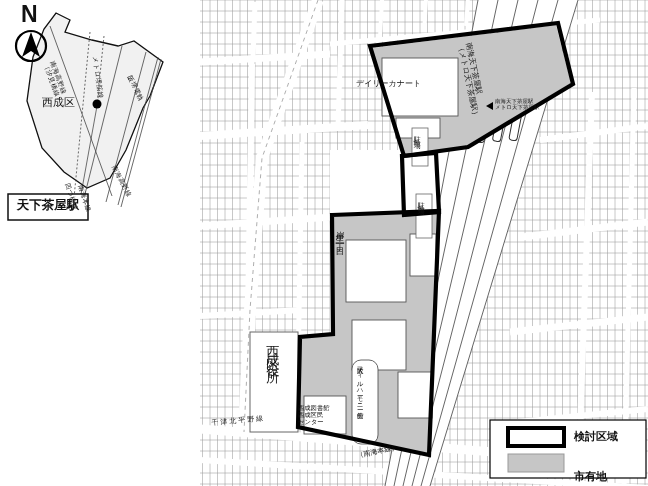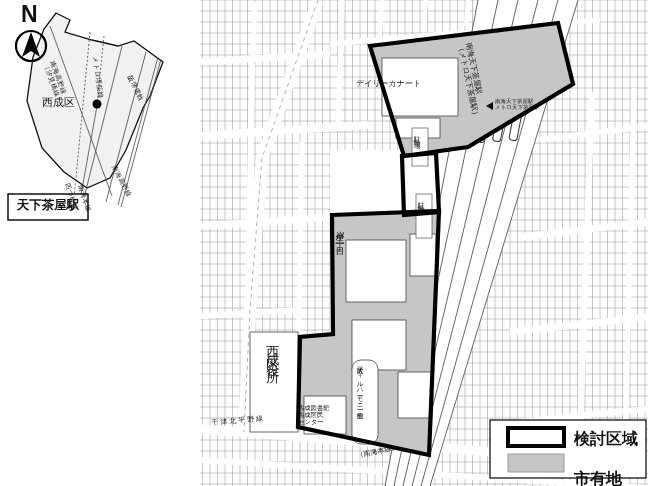--- a/index.html
+++ b/index.html
@@ -3,21 +3,21 @@
 <meta charset="utf-8">
 <style>
   html,body{margin:0;padding:0;background:#fff;}
   .screen{position:relative;width:648px;height:486px;background:#fff;overflow:hidden;
           font-family:"Liberation Sans","DejaVu Sans",sans-serif;color:#111;}
   .screen svg{position:absolute;left:0;top:0;}
   .lbl{position:absolute;white-space:nowrap;color:#111;line-height:1.1;}
   .v{writing-mode:vertical-rl;text-orientation:upright;}
   .rot{transform-origin:left top;}
   .rail-lbl{font-size:6.5px;letter-spacing:.5px;}
-  .legend-lbl{font-size:16px;font-weight:600;}
+  .legend-lbl{font-size:11px;font-weight:600;}
 </style>
 </head>
 <body>
 
 <div class="screen">
 
   <svg width="648" height="486" viewBox="0 0 648 486">
     <defs>
       <pattern id="parcels" width="15" height="11" patternUnits="userSpaceOnUse">
         <path d="M0 0H15M0 11H15M0 0V11M15 0V11M7.5 0V11" stroke="#9a9a9a" stroke-width="0.55" fill="none"></path>

